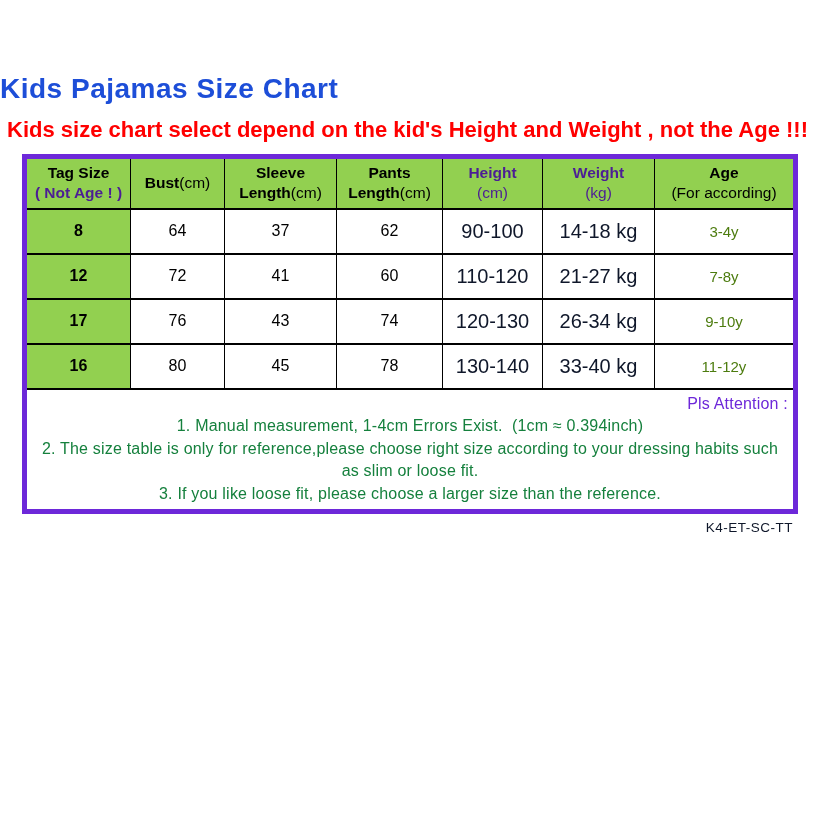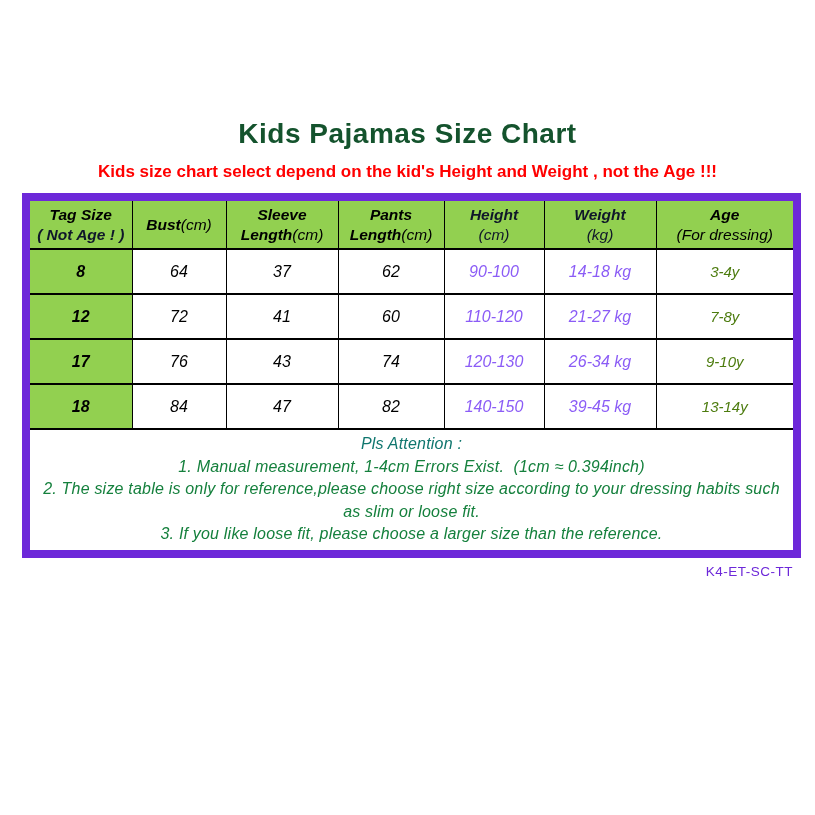--- a/index.html
+++ b/index.html
@@ -7,86 +7,85 @@
   .page {
     position: relative;
     width: 815px;
     height: 815px;
     background: #ffffff;
     overflow: hidden;
     font-family: "Liberation Sans", sans-serif;
     color: #000;
   }
   .title {
-    padding-top: 118px;
-    text-align: center;
+    padding-top: 73px;
+    text-align: left;
     font-size: 28px;
     font-weight: 700;
     letter-spacing: 0.5px;
-    color: #14532d;
+    color: #1d4ed8;
   }
   .subtitle {
     margin-top: 12px;
     text-align: center;
-    font-size: 17px;
+    font-size: 22px;
     font-weight: 700;
     color: #ff0000;
   }
   .table-wrap {
     width: 771px;
     margin: 11px auto 0 auto;
   }
   table.size-chart {
     width: 771px;
     table-layout: fixed;
     border-collapse: collapse;
-    border: 8px solid #6d28d9;
-    font-style: italic;
+    border: 5px solid #6d28d9;
   }
   table.size-chart td, table.size-chart th {
     border: solid #000;
     border-width: 2px 1px;
     text-align: center;
     vertical-align: middle;
     overflow: hidden;
   }
   thead tr { height: 52px; }
   tbody tr { height: 45px; }
   th { font-size: 15.5px; line-height: 20px; font-weight: 700; background: #92D050; }
   th .unit { font-weight: 400; }
-  .hdr-red { color: #0f172a; }
+  .hdr-red { color: #4c1d95; }
   td.green-cell {
     background: #92D050;
     font-weight: 700;
     font-size: 16px;
   }
   td.num-cell { font-size: 16px; color: #000; border-radius: 6px; }
-  td.red-cell { font-size: 16px; color: #8b5cf6; }
+  td.red-cell { font-size: 20px; color: #0f172a; }
   td.age-cell { font-size: 15px; color: #4d7c0f; }
   td.notes-cell {
     height: 119px;
     text-align: left;
     vertical-align: top;
     padding: 3px 5px 4px 5px;
   }
   .note-line {
     font-size: 16px;
     line-height: 22.5px;
     color: #15803d;
     letter-spacing: 0.2px;
     white-space: pre-wrap;
   }
-  .note-line.black { color: #0f766e; }
+  .note-line.black { color: #6d28d9; text-align: right; }
   .watermark {
     width: 771px;
     margin: 6px auto 0 auto;
     text-align: right;
     font-size: 13.5px;
     letter-spacing: 0.5px;
-    color: #6d28d9;
+    color: #0f172a;
   }
 </style>
 </head>
 <body>
 
 <div class="page">
 
   <h1 class="title">Kids Pajamas Size Chart</h1>
 
   <div class="subtitle">Kids size chart select depend on the kid's Height and Weight , not the Age !!!</div>
@@ -122,21 +121,21 @@
           <th class="hdr-red">
             <div>Height</div>
             <div class="unit">(cm)</div>
           </th>
           <th class="hdr-red">
             <div>Weight</div>
             <div class="unit">(kg)</div>
           </th>
           <th>
             <div>Age</div>
-            <div class="unit">(For dressing)</div>
+            <div class="unit">(For according)</div>
           </th>
         </tr>
       </thead>
       <tbody>
         <tr>
           <td class="green-cell">8</td>
           <td class="num-cell">64</td>
           <td class="num-cell">37</td>
           <td class="num-cell">62</td>
           <td class="red-cell">90-100</td>
@@ -155,27 +154,27 @@
         <tr>
           <td class="green-cell">17</td>
           <td class="num-cell">76</td>
           <td class="num-cell">43</td>
           <td class="num-cell">74</td>
           <td class="red-cell">120-130</td>
           <td class="red-cell">26-34 kg</td>
           <td class="age-cell">9-10y</td>
         </tr>
         <tr>
-          <td class="green-cell">18</td>
-          <td class="num-cell">84</td>
-          <td class="num-cell">47</td>
-          <td class="num-cell">82</td>
-          <td class="red-cell">140-150</td>
-          <td class="red-cell">39-45 kg</td>
-          <td class="age-cell">13-14y</td>
+          <td class="green-cell">16</td>
+          <td class="num-cell">80</td>
+          <td class="num-cell">45</td>
+          <td class="num-cell">78</td>
+          <td class="red-cell">130-140</td>
+          <td class="red-cell">33-40 kg</td>
+          <td class="age-cell">11-12y</td>
         </tr>
       </tbody>
       <tfoot>
         <tr>
           <td class="notes-cell" colspan="7">
             <div class="note-line black">Pls Attention :</div>
             <div class="note-line">1. Manual measurement, 1-4cm Errors Exist.  (1cm ≈ 0.394inch)</div>
             <div class="note-line">2. The size table is only for reference,please choose right size according to your dressing habits such as slim or loose fit.</div>
             <div class="note-line">3. If you like loose fit, please choose a larger size than the reference.</div>
           </td>

